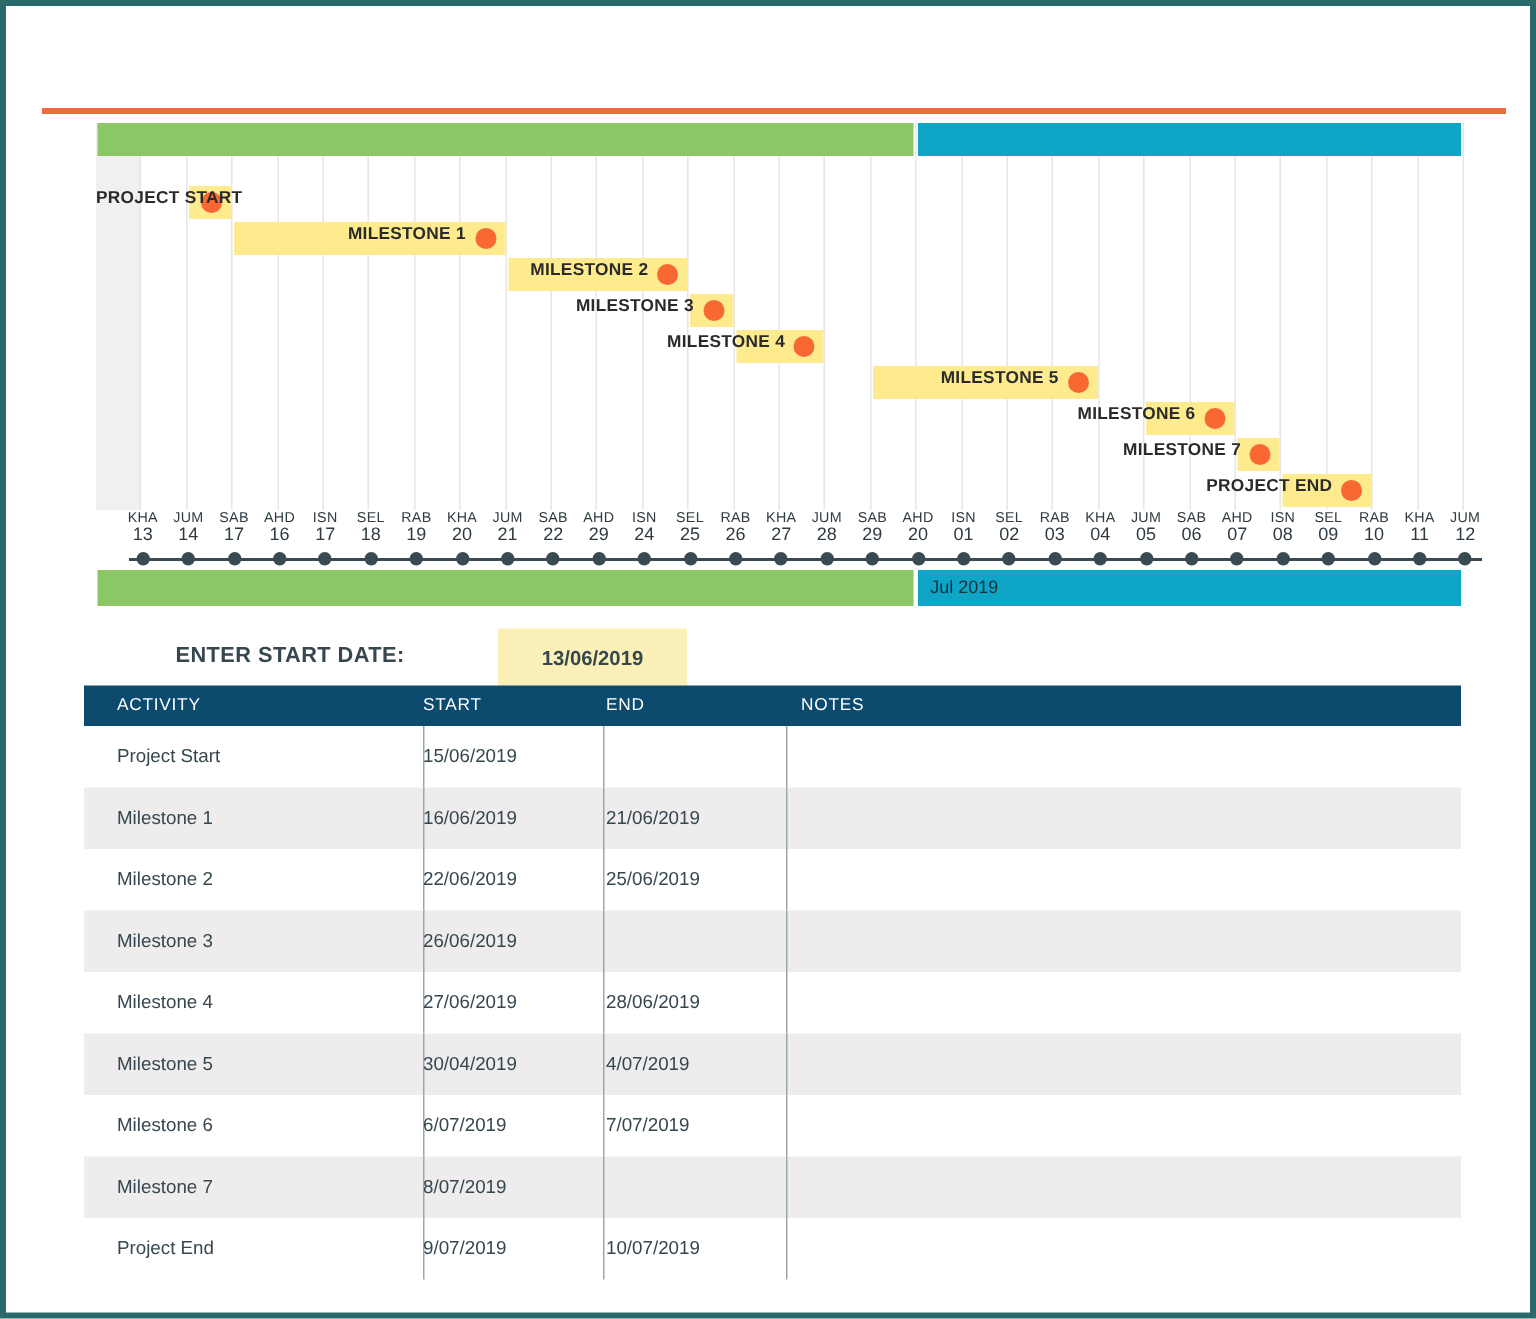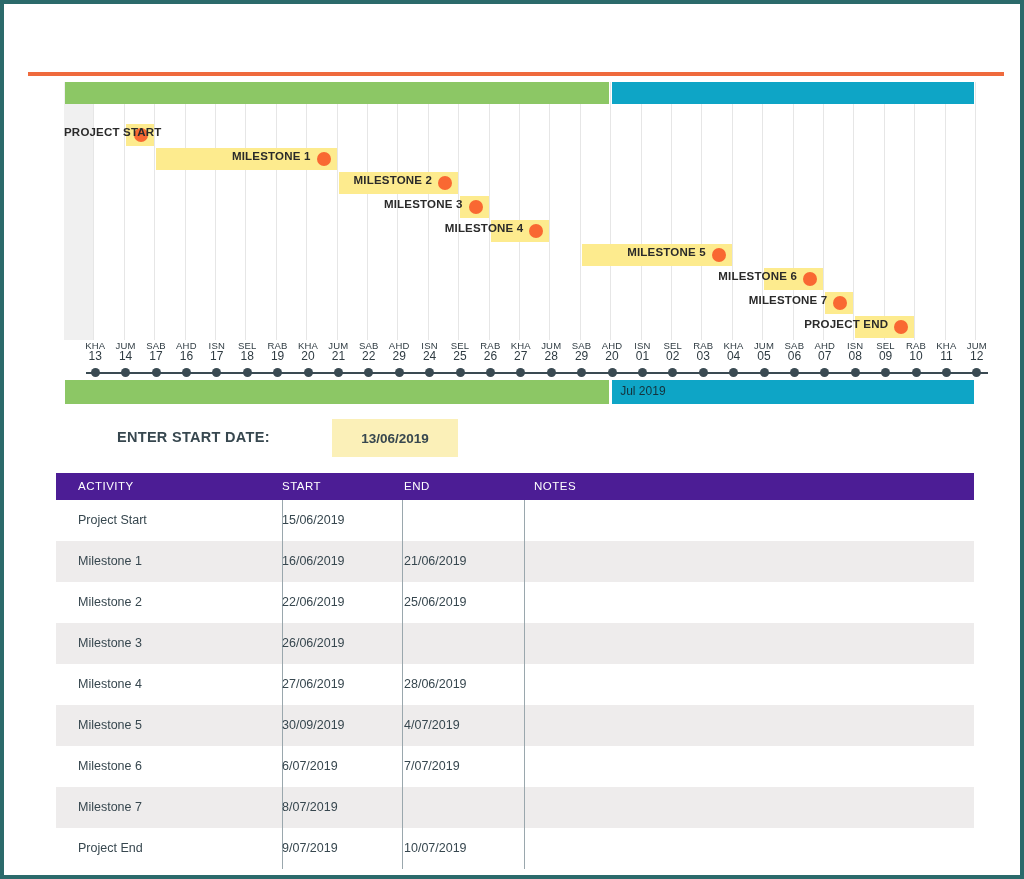--- a/index.html
+++ b/index.html
@@ -94,21 +94,21 @@
   .startvalue{
     position:absolute;left:268px;top:0;width:126px;height:38px;
     background:#fbf0b8;
     display:flex;align-items:center;justify-content:center;
     font-size:13.5px;font-weight:bold;color:#37474f;
   }
 
   
   .table{position:absolute;left:52px;top:453px;width:918px;}
   .thead{
-    height:27px;background:#4c1d95;position:relative;margin-top:16px;
+    height:27px;background:#0c4a6e;position:relative;
   }
   .thead .th{
     position:absolute;top:7px;
     font-size:11.5px;color:#ffffff;letter-spacing:.5px;
   }
   .trow{
     position:relative;height:41px;background:#ffffff;
   }
   .trow.alt{background:#eeecec;}
   .trow .cell{
@@ -429,21 +429,21 @@
           <div class="cell" style="left: 22px;">Milestone 4</div>
           <div class="cell" style="left: 226px;">27/06/2019</div>
           <div class="cell" style="left: 348px;">28/06/2019</div>
           <div class="cell" style="left: 478px;"></div>
         </div>
         <div class="trow alt">
           <div class="vline" style="left: 226px;"></div>
           <div class="vline" style="left: 346px;"></div>
           <div class="vline" style="left: 468px;"></div>
           <div class="cell" style="left: 22px;">Milestone 5</div>
-          <div class="cell" style="left: 226px;">30/09/2019</div>
+          <div class="cell" style="left: 226px;">30/04/2019</div>
           <div class="cell" style="left: 348px;">4/07/2019</div>
           <div class="cell" style="left: 478px;"></div>
         </div>
         <div class="trow">
           <div class="vline" style="left: 226px;"></div>
           <div class="vline" style="left: 346px;"></div>
           <div class="vline" style="left: 468px;"></div>
           <div class="cell" style="left: 22px;">Milestone 6</div>
           <div class="cell" style="left: 226px;">6/07/2019</div>
           <div class="cell" style="left: 348px;">7/07/2019</div>

